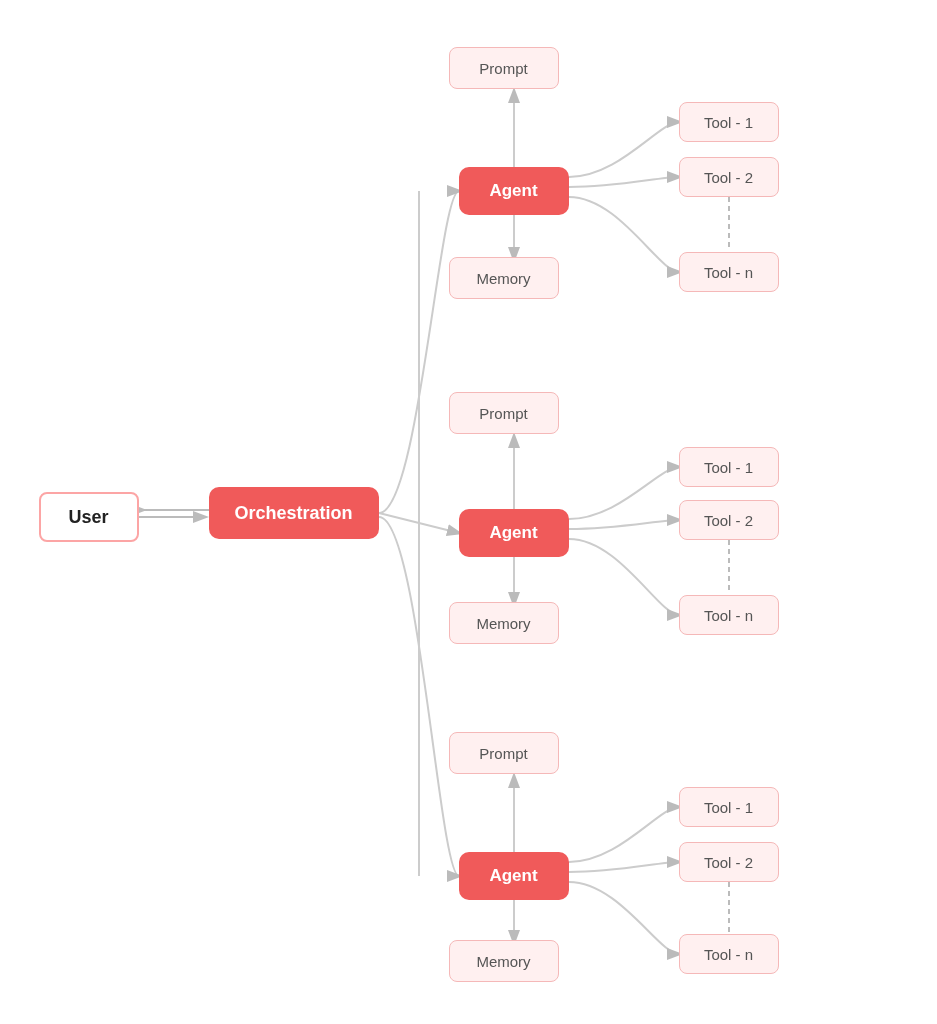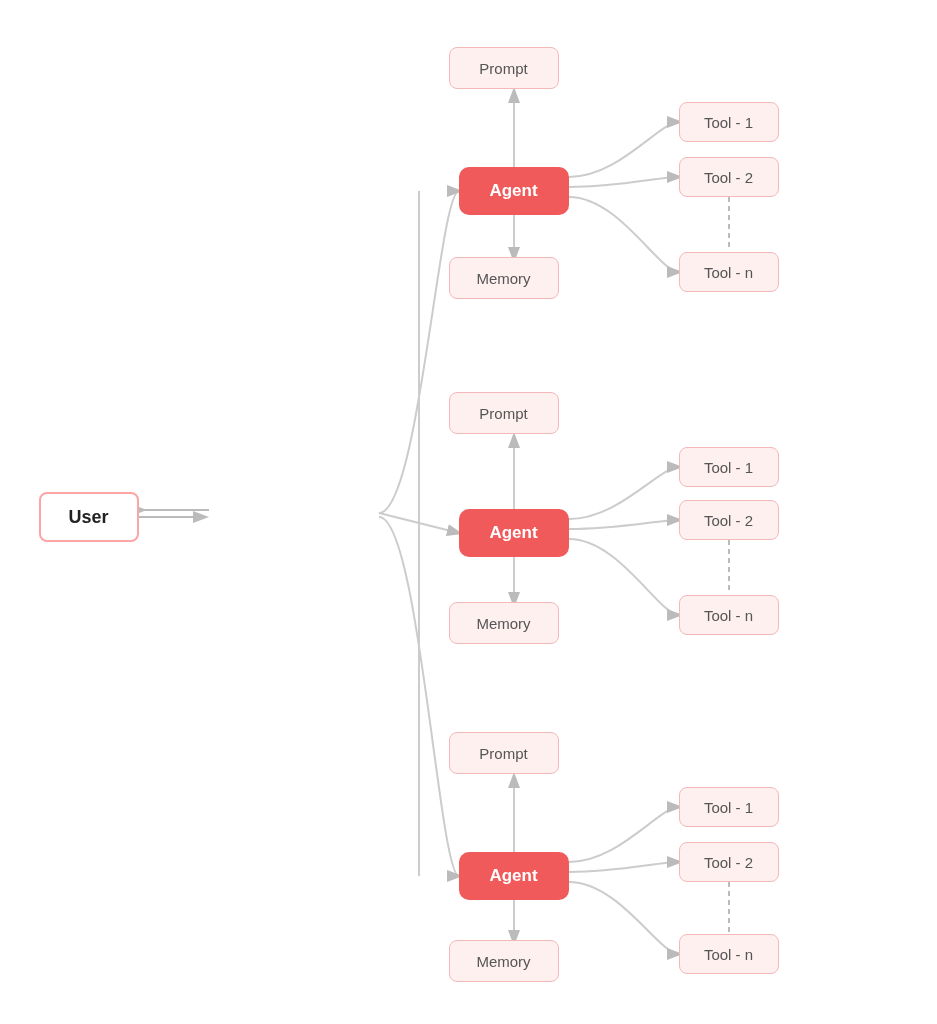--- a/index.html
+++ b/index.html
@@ -155,20 +155,23 @@
     <path d="M550,860 C600,860 640,932 660,932" fill="none" stroke="#ccc" stroke-width="2" marker-end="url(#arr-gray)"></path>
     <line x1="710" y1="860" x2="710" y2="910" stroke="#bbb" stroke-width="2" stroke-dasharray="5,4"></line>
 
     <line x1="400" y1="169" x2="400" y2="854" stroke="#ccc" stroke-width="2"></line>
   </svg>
 
   <div class="node-user" style="left:20px;top:470px;width:100px;height:50px;">
     <span>User</span>
   </div>
 
+  <div class="node-orchestration" style="left:190px;top:465px;width:170px;height:52px;">
+    <span>Orchestration</span>
+  </div>
 
   <div class="node-prompt" style="left:430px;top:25px;width:110px;height:42px;">
     <span>Prompt</span>
   </div>
   <div class="node-agent" style="left:440px;top:145px;width:110px;height:48px;">
     <span>Agent</span>
   </div>
   <div class="node-memory" style="left:430px;top:235px;width:110px;height:42px;">
     <span>Memory</span>
   </div>

